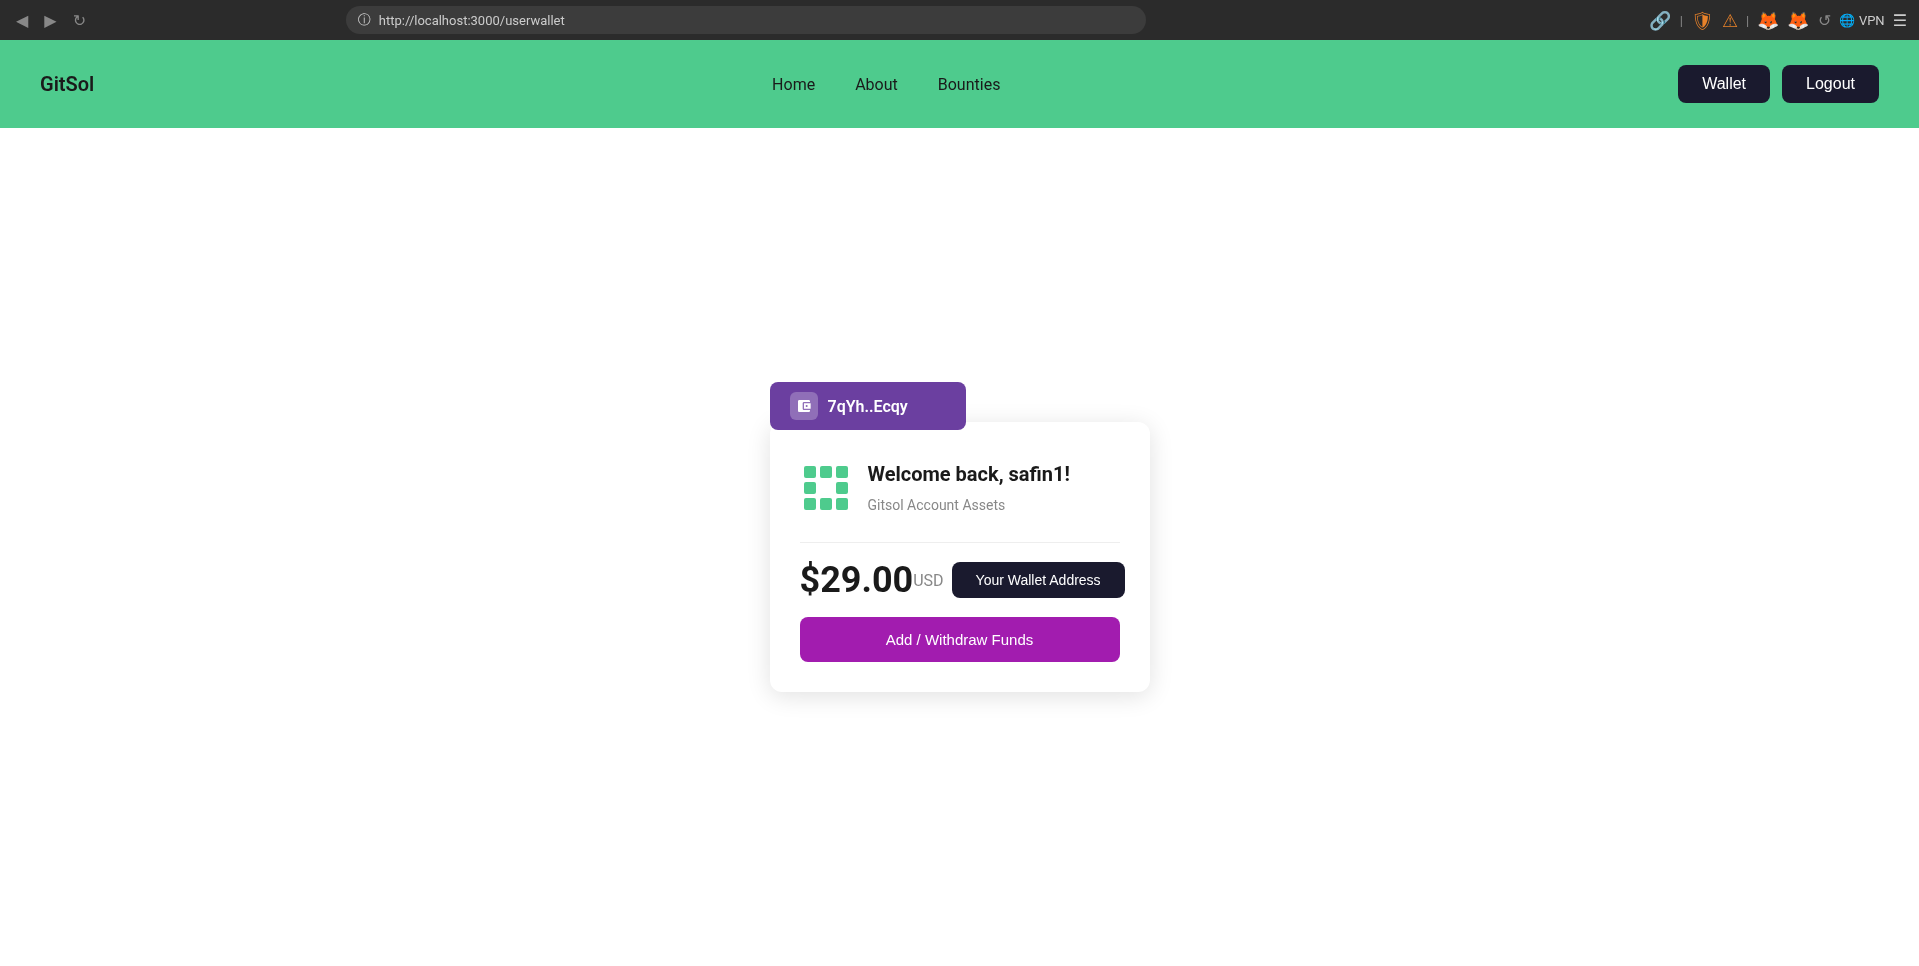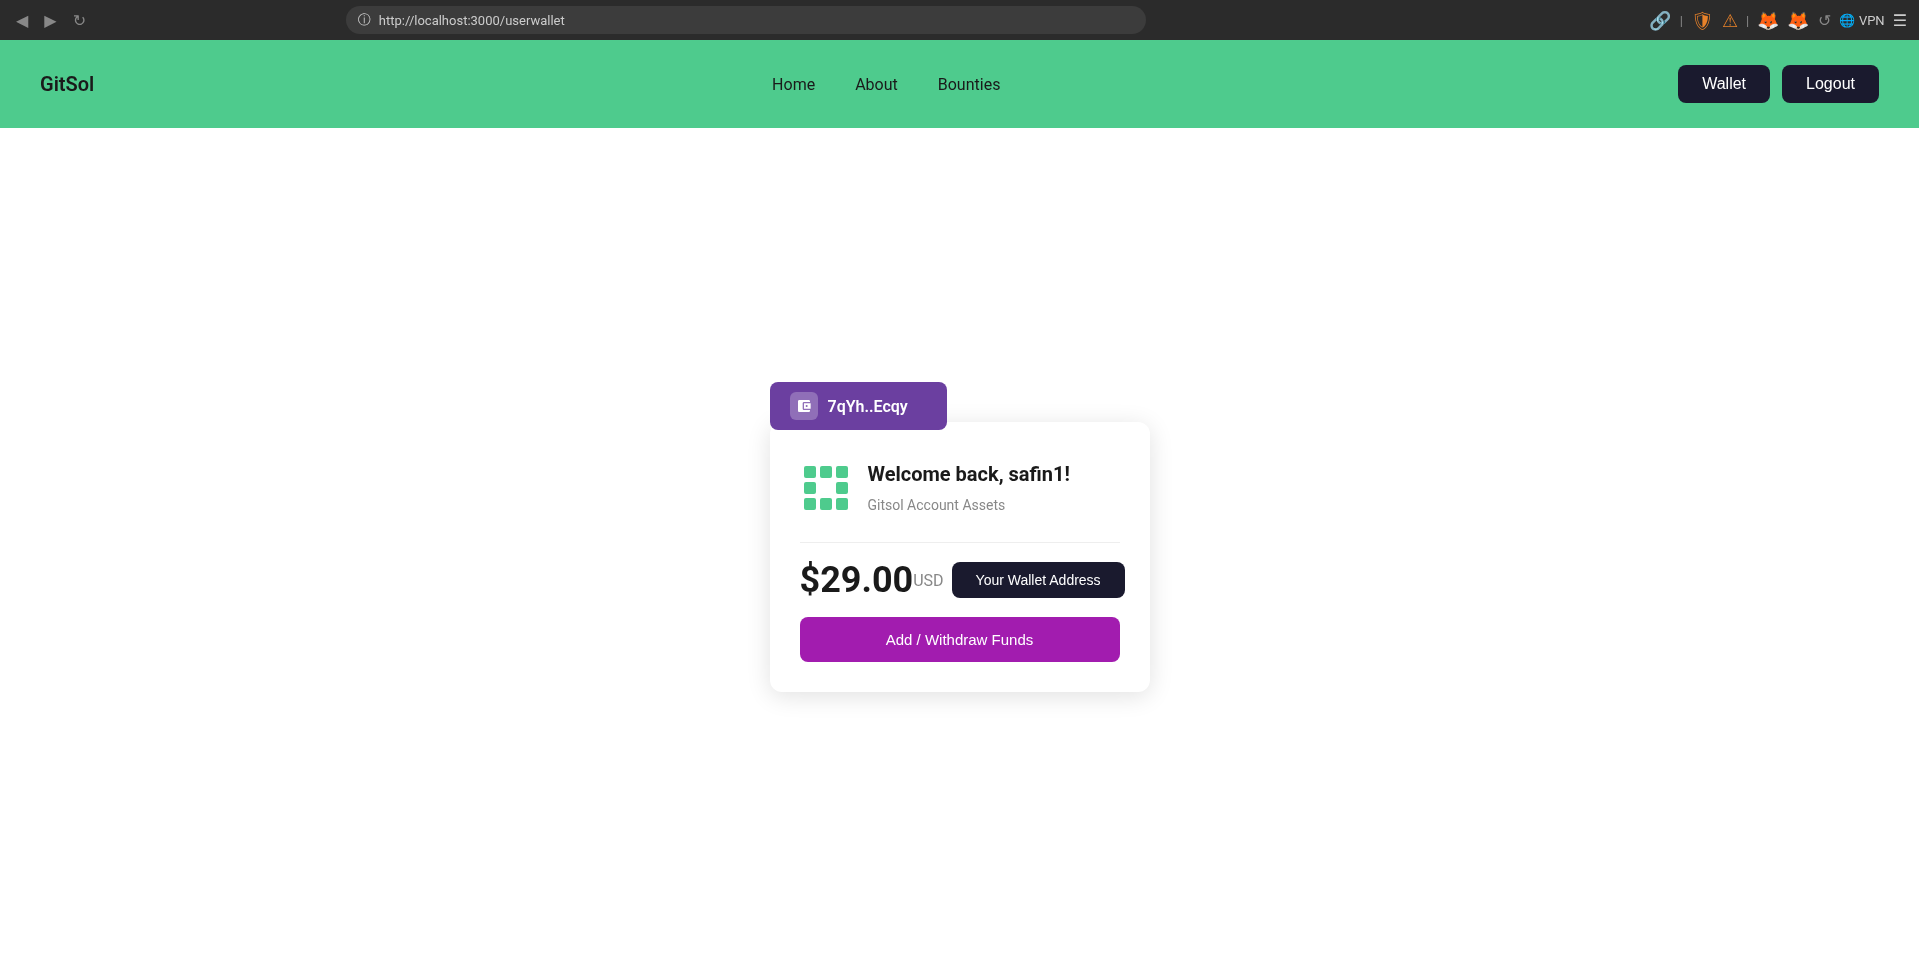--- a/index.html
+++ b/index.html
@@ -142,21 +142,21 @@
       background: #6b3fa0;
       color: #fff;
       border-radius: 8px;
       padding: 10px 20px;
       display: flex;
       align-items: center;
       gap: 10px;
       font-size: 16px;
       font-weight: 600;
       z-index: 2;
-      width: 177px;
+      width: 196px;
     }
 
     .wallet-icon-badge {
       width: 28px;
       height: 28px;
       background: rgba(255,255,255,0.25);
       border-radius: 6px;
       display: flex;
       align-items: center;
       justify-content: center;

